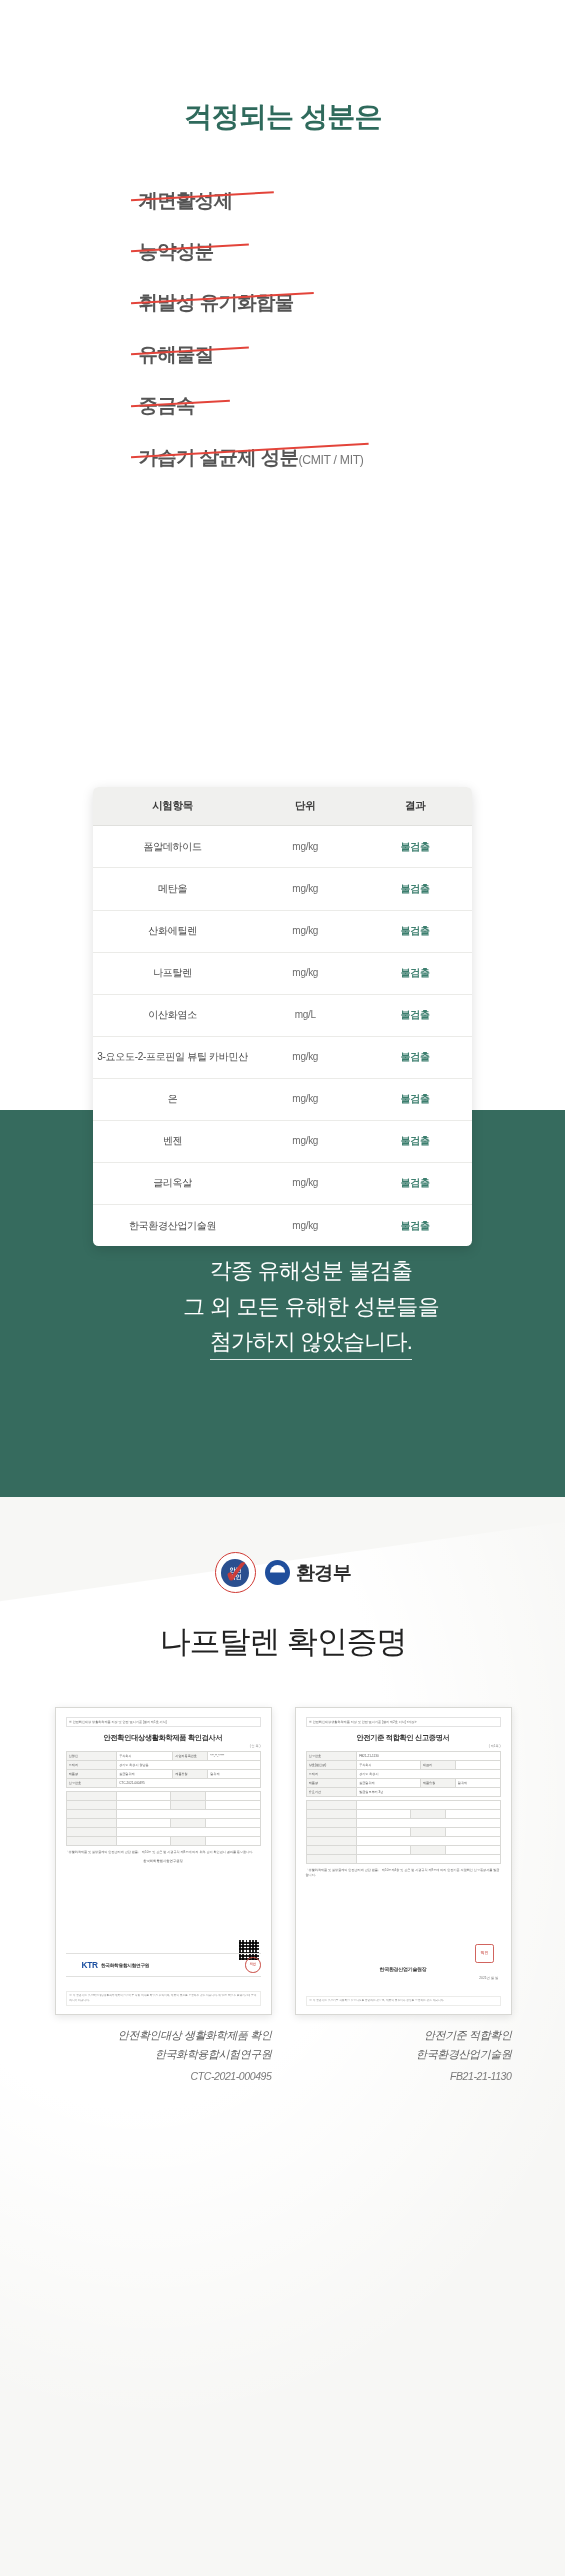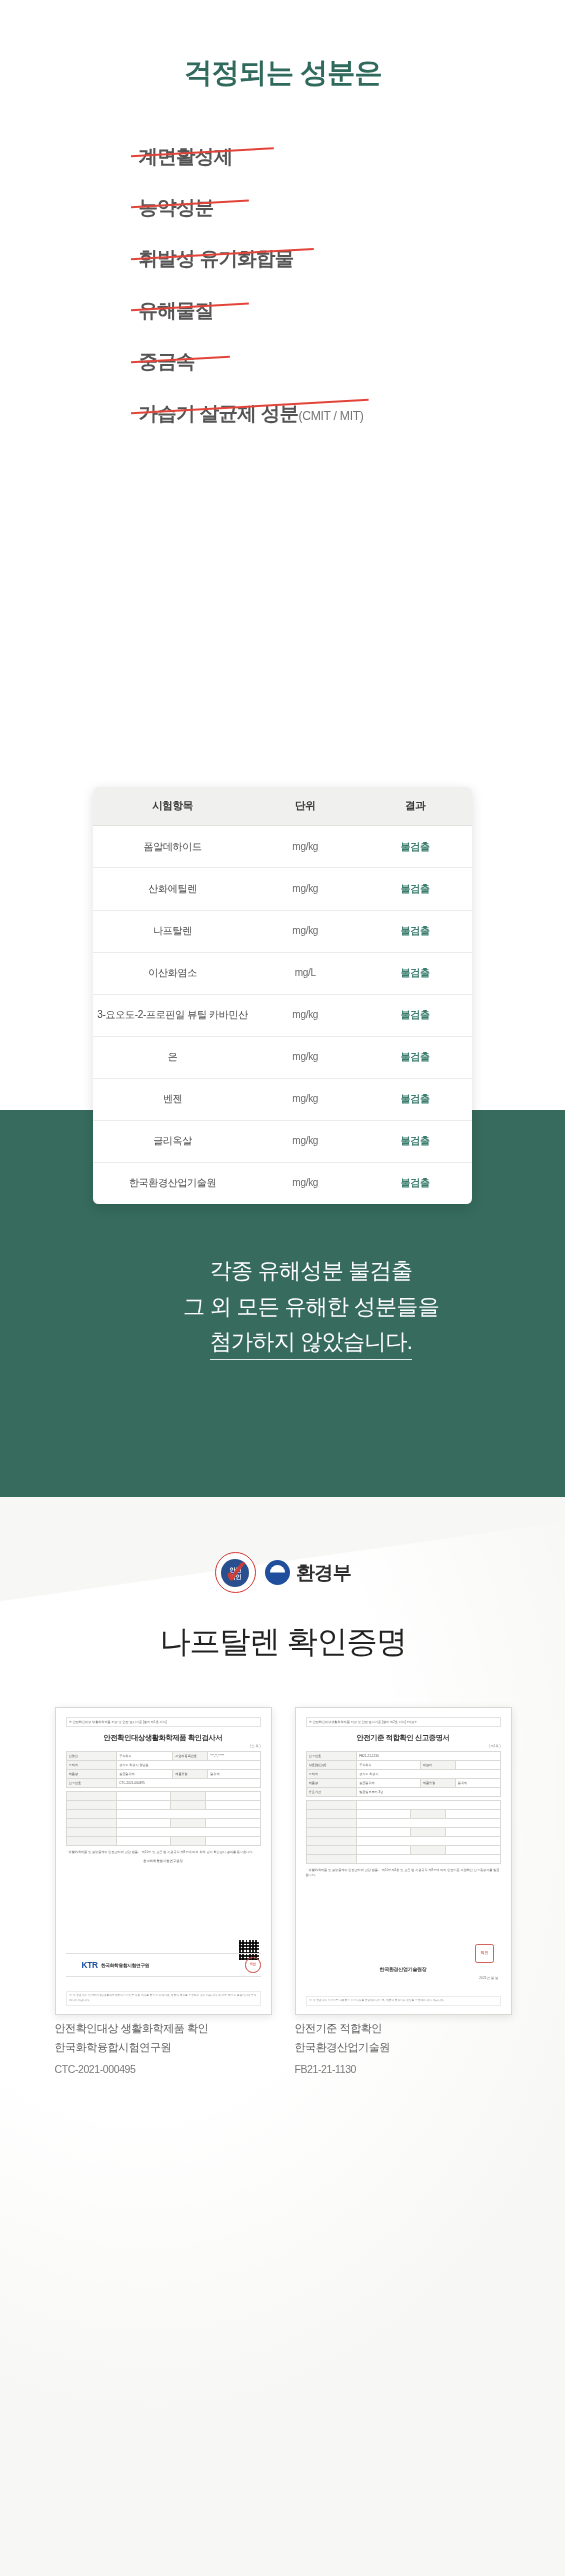--- a/index.html
+++ b/index.html
@@ -15,21 +15,21 @@
     overflow: hidden;
     background: #ffffff;
   }
 
   
   .sec1 {
     position: relative;
     width: 566px;
     height: 765px;
     background: #ffffff;
-    padding-top: 52px;
+    padding-top: 96px;
   }
   .sec1-title {
     text-align: center;
     color: #2f6a5c;
     font-size: 28px;
     line-height: 1.52;
     font-weight: 700;
     letter-spacing: -0.8px;
   }
   .sec1-title .l2 { display: block; }
@@ -393,26 +393,27 @@
     position: absolute;
     left: 0; right: 0;
     bottom: 42px;
     text-align: center;
     font-size: 5px;
     font-weight: 700;
     color: #3a3a3a;
     letter-spacing: -0.3px;
   }
   .cert-cap {
-    margin-top: 4px;
-    text-align: left;
+    margin-top: 11px;
+    text-align: right;
     color: #5d5d5d;
     font-size: 11px;
     line-height: 1.75;
     letter-spacing: -0.4px;
+    font-style: italic;
   }
   .cert-cap .code {
     display: block;
     margin-top: 2.2px;
     color: #7a7a7a;
     font-size: 10.5px;
   }
 </style>
 </head>
 <body>
@@ -465,20 +466,25 @@
         <thead>
           <tr>
             <th>시험항목</th>
             <th>단위</th>
             <th>결과</th>
           </tr>
         </thead>
         <tbody>
           <tr>
             <td>폼알데하이드</td>
+            <td class="unit">mg/kg</td>
+            <td class="res">불검출</td>
+          </tr>
+          <tr>
+            <td>메탄올</td>
             <td class="unit">mg/kg</td>
             <td class="res">불검출</td>
           </tr>
           <tr>
             <td>산화에틸렌</td>
             <td class="unit">mg/kg</td>
             <td class="res">불검출</td>
           </tr>
           <tr>
             <td>나프탈렌</td>

